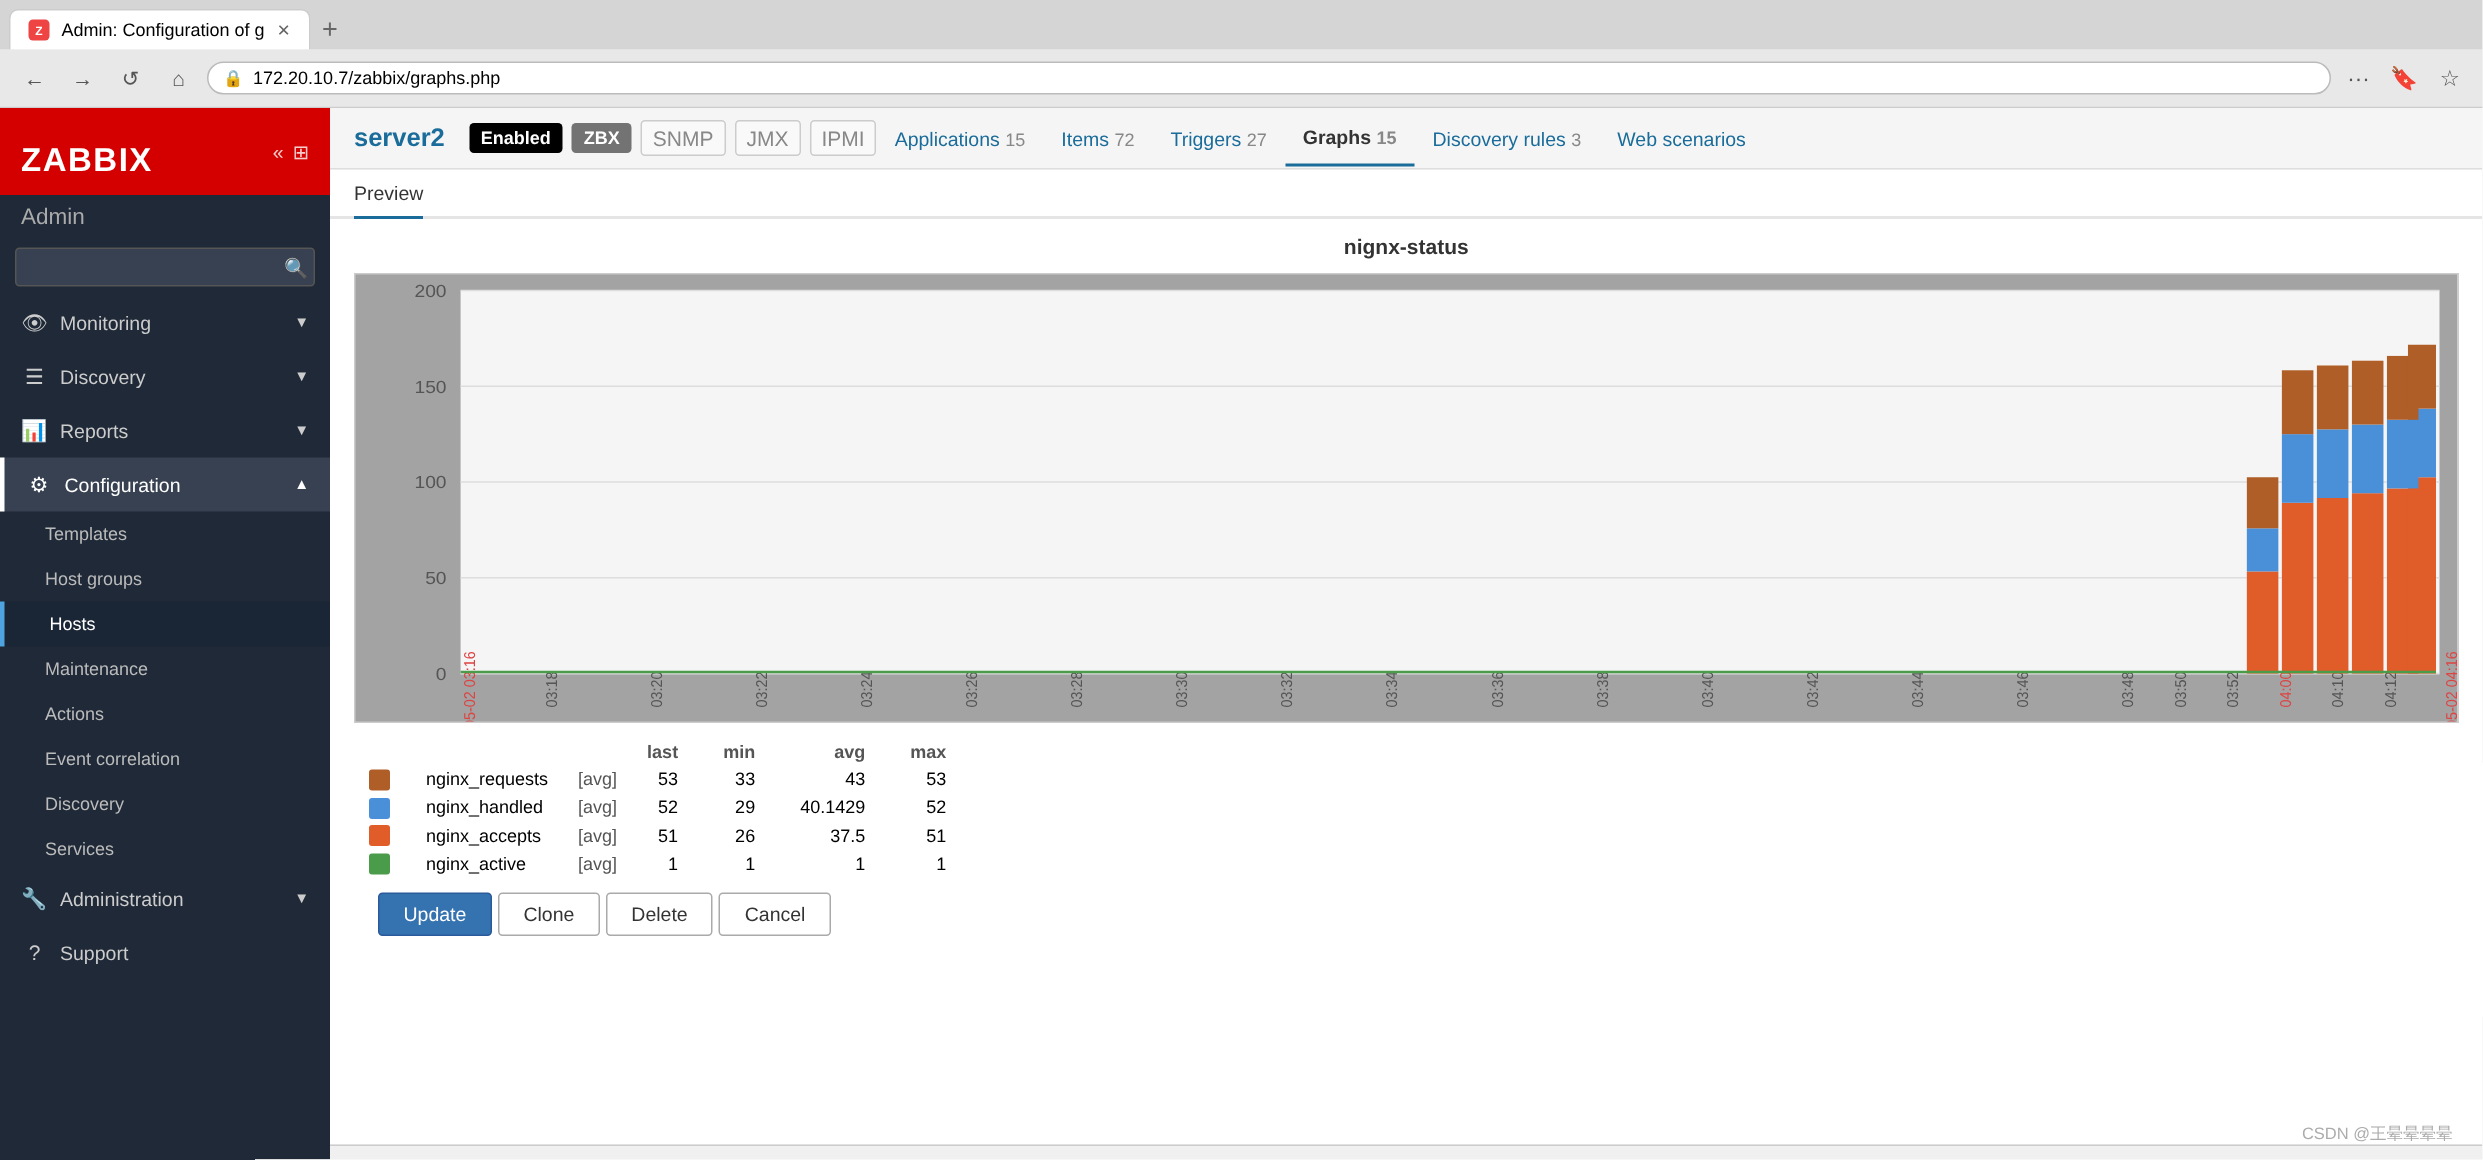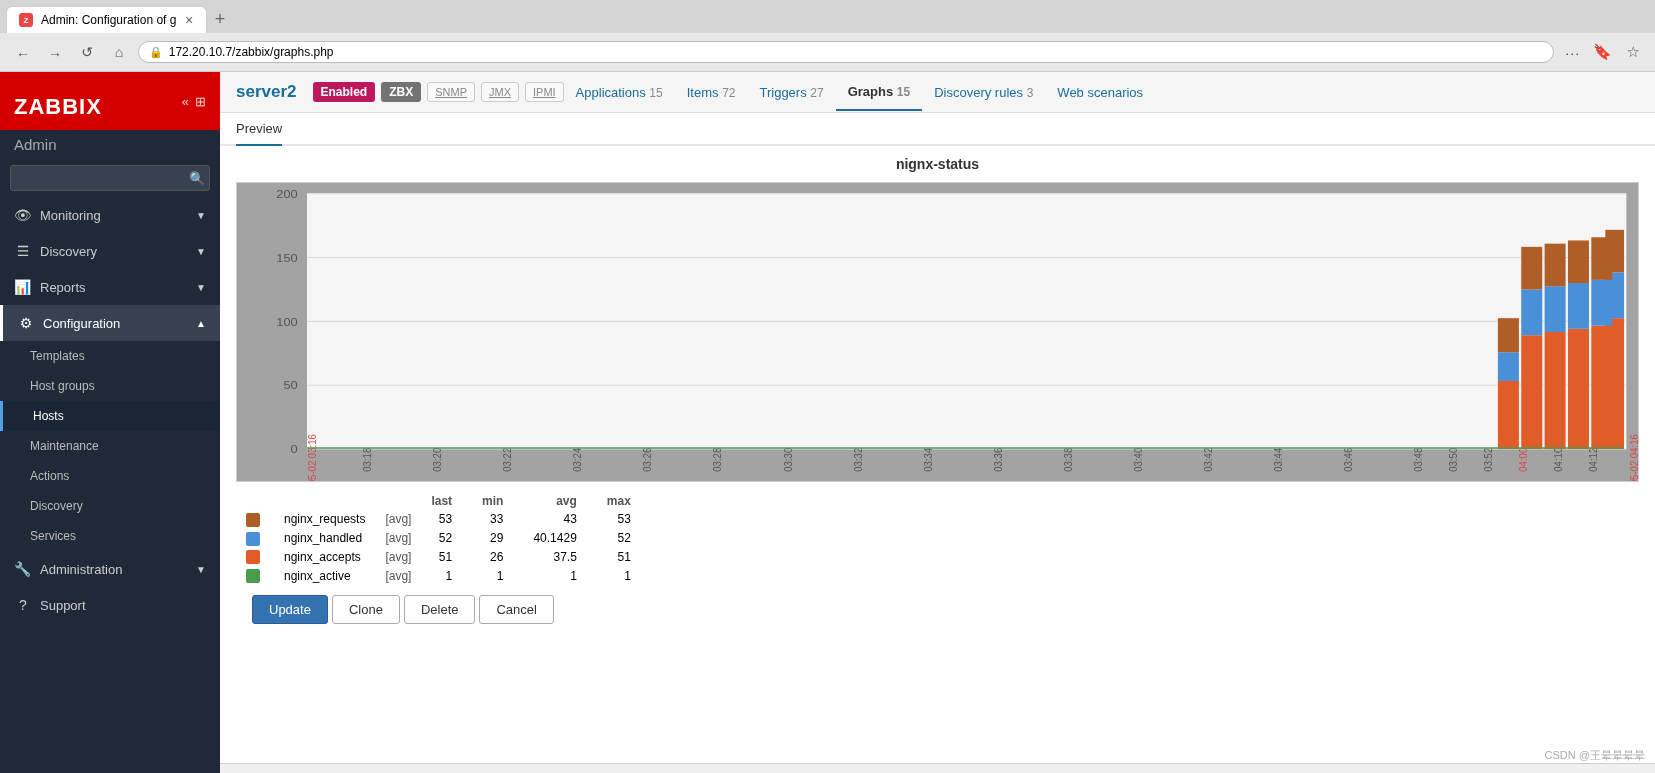--- a/index.html
+++ b/index.html
@@ -44,23 +44,23 @@
     .nav-sub-item.active { color: #fff; background: #1a2535; border-left: 3px solid #4fa3e0; }
 
     
     .main-content { flex: 1; display: flex; flex-direction: column; overflow: hidden; background: #fff; }
 
     
     .host-header { background: #f5f5f5; border-bottom: 1px solid #ddd; padding: 0 16px; display: flex; align-items: center; gap: 0; }
     .host-header-left { color: #1a6c9a; font-weight: bold; font-size: 17px; padding: 10px 16px 10px 0; cursor: pointer; }
     .host-status { display: flex; align-items: center; gap: 6px; padding: 8px 0; }
     .status-badge { padding: 3px 8px; border-radius: 3px; font-size: 12px; font-weight: bold; }
-    .status-enabled { background: #be185d; color: #fff; }
+    .status-enabled { background: #000000; color: #fff; }
     .agent-badge { padding: 3px 8px; border-radius: 3px; font-size: 12px; font-weight: bold; background: #737373; color: #fff; }
-    .proto-badge { padding: 3px 7px; border-radius: 3px; font-size: 11px; color: #888; border: 1px solid #ccc; background: #f9f9f9; text-decoration: underline; }
+    .proto-badge { padding: 3px 7px; border-radius: 3px; font-size: 14px; color: #888; border: 1px solid #ccc; background: #f9f9f9; }
     .host-nav-tabs { display: flex; gap: 0; padding: 0; align-items: center; flex-wrap: nowrap; }
     .host-tab { padding: 10px 12px; font-size: 13px; color: #1a6c9a; cursor: pointer; white-space: nowrap; }
     .host-tab .tab-count { font-size: 12px; color: #888; }
 
     
     .preview-tab { display: flex; border-bottom: 2px solid #e5e5e5; padding: 0 16px; }
     .preview-tab-item { padding: 8px 0; font-size: 13px; color: #333; cursor: pointer; border-bottom: 2px solid #1a6c9a; margin-bottom: -2px; }
 
     
     .chart-area { flex: 1; padding: 10px 16px; overflow: auto; }
@@ -77,21 +77,21 @@
 
     
     .btn-row { padding: 10px 16px; display: flex; gap: 4px; }
     .btn { padding: 6px 16px; border-radius: 3px; font-size: 13px; cursor: pointer; border: 1px solid transparent; }
     .btn-primary { background: #3572b0; color: #fff; border-color: #2a5a99; }
     .btn-default { background: #fff; color: #333; border-color: #aaa; }
     .btn-danger { background: #fff; color: #333; border-color: #aaa; }
 
     .scrollbar-area { background: #f0f0f0; height: 10px; border-top: 1px solid #ccc; }
 
-    .watermark { position: fixed; bottom: 10px; right: 10px; color: #888; font-size: 11px; opacity: 0.7; }
+    .watermark { position: fixed; bottom: 10px; right: 20px; color: #888; font-size: 11px; opacity: 0.7; }
   </style>
 </head>
 <body>
 
 <div class="browser-chrome">
   <div class="browser-tabs">
     <div class="browser-tab">
       <div class="tab-icon">
           <span>Z</span>
         </div>
@@ -166,20 +166,23 @@
         <span>Host groups</span>
       </div>
       <div class="nav-sub-item active">
         <span>Hosts</span>
       </div>
       <div class="nav-sub-item">
         <span>Maintenance</span>
       </div>
       <div class="nav-sub-item">
         <span>Actions</span>
+      </div>
+      <div class="nav-sub-item">
+        <span>Event correlation</span>
       </div>
       <div class="nav-sub-item">
         <span>Discovery</span>
       </div>
       <div class="nav-sub-item">
         <span>Services</span>
       </div>
 
       <div class="nav-item">
         <span class="nav-icon">🔧</span>

